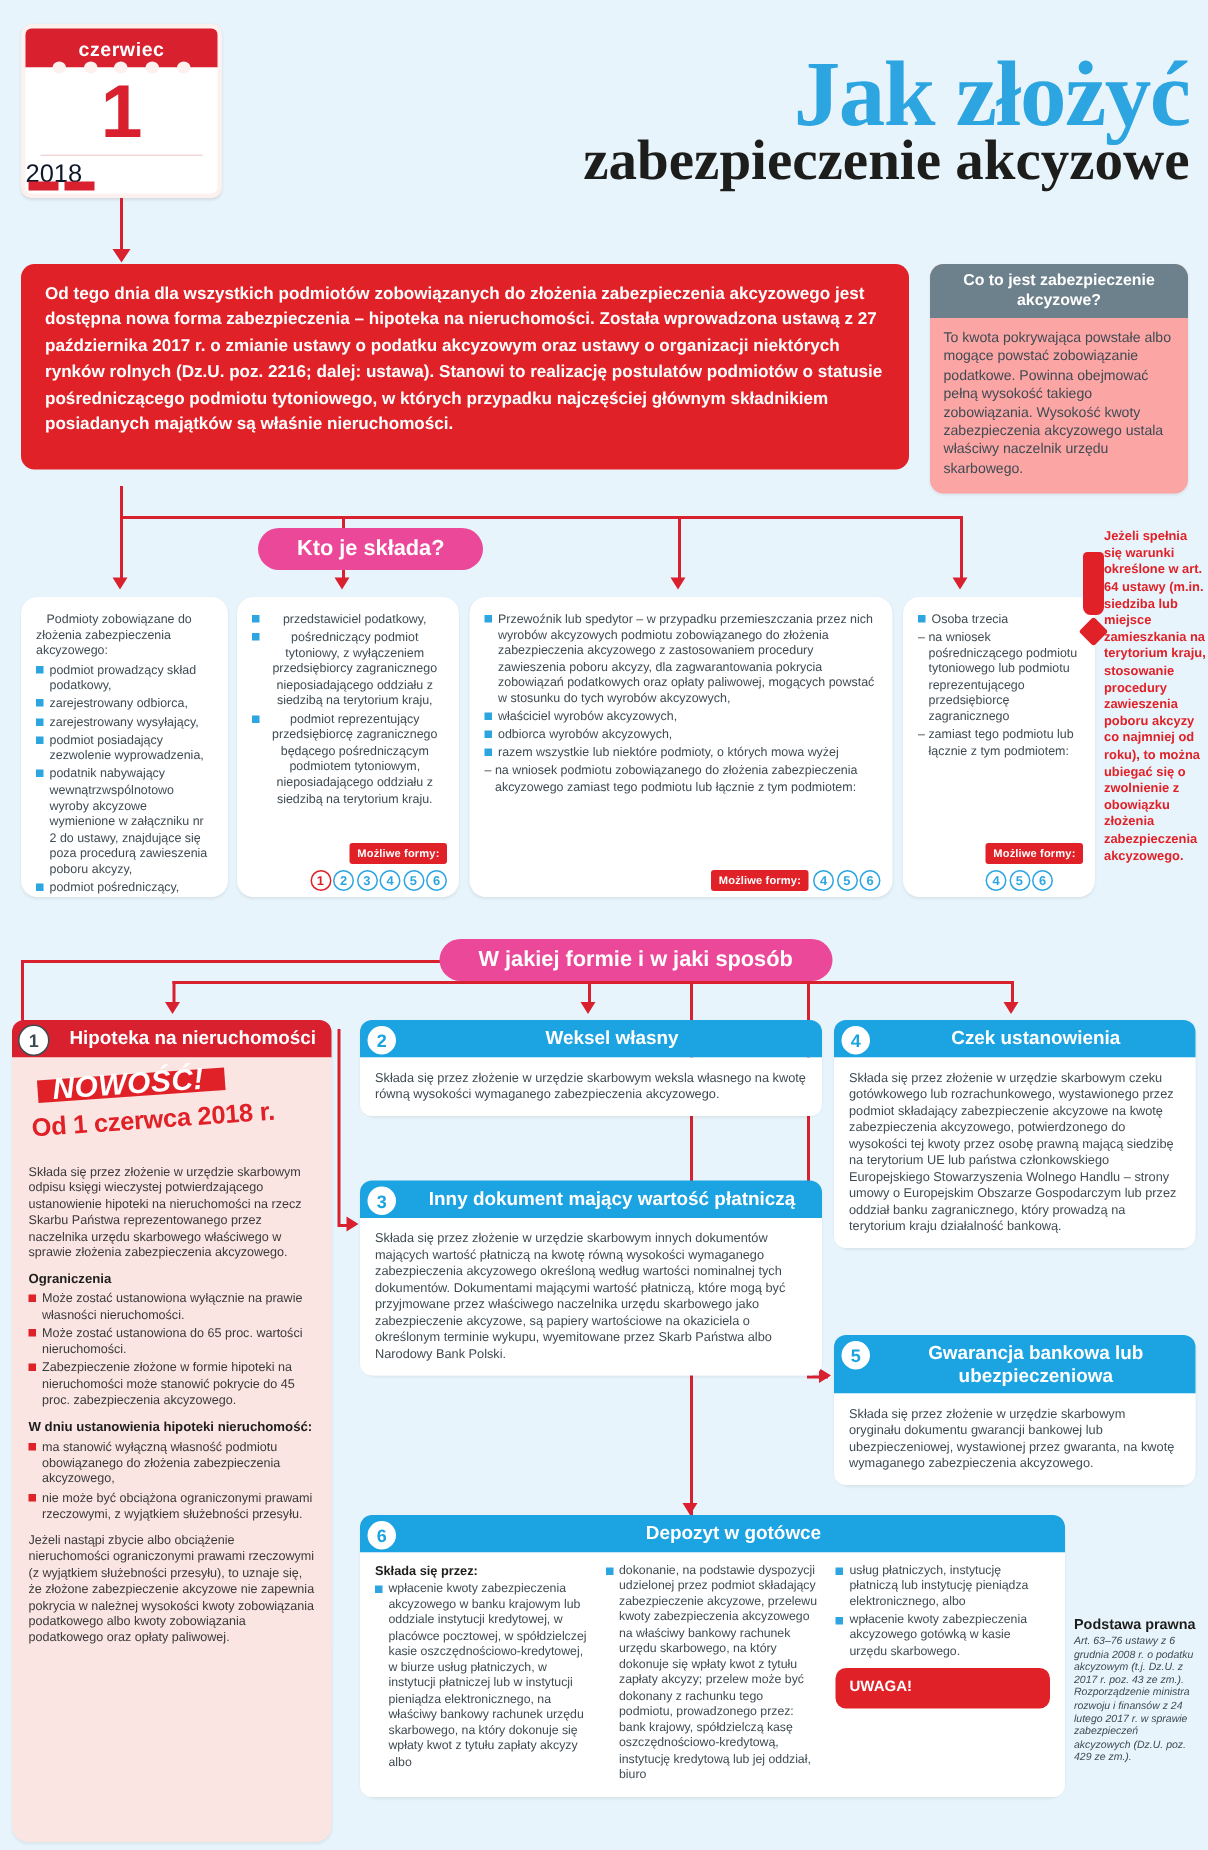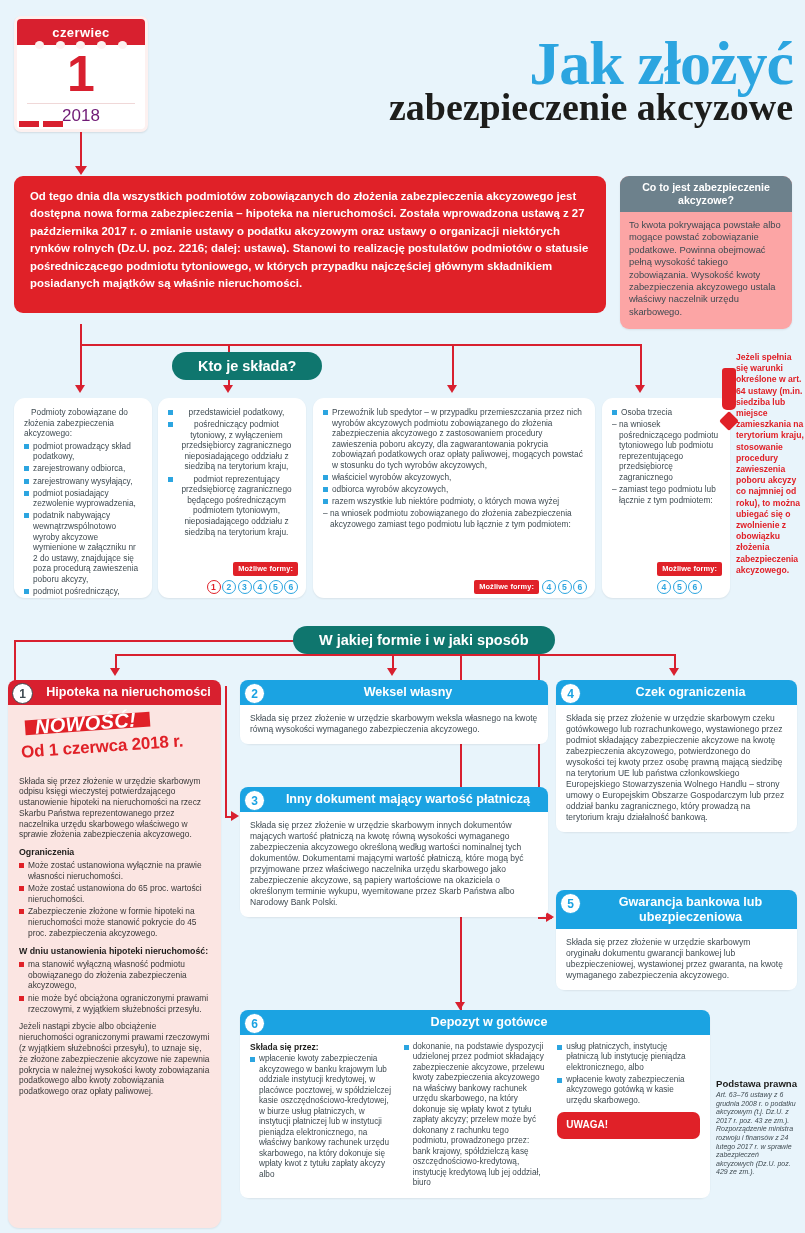--- a/index.html
+++ b/index.html
@@ -23,21 +23,21 @@
     color: #fff; font-size: 13px; font-weight: bold; letter-spacing: .4px;
     display: flex; align-items: center; justify-content: center;
   }
   .cal-body { background: #fff; height: 84px; position: relative; border-radius: 0 0 4px 4px; }
   .cal-rings { position: absolute; top: -4px; left: 0; width: 100%; height: 8px; display: flex;
      justify-content: space-around; padding: 0 12px; }
   .cal-ring { width: 9px; height: 8px; background: #fdf1f0; border-radius: 50%; }
   .cal-day { text-align: center; font-size: 50px; font-weight: bold; color: #d8202f;
      line-height: 58px; font-family: "Liberation Sans", sans-serif; }
   .cal-rule { height: 1px; background: #f0d8d8; margin: 0 10px; }
-  .cal-year { text-align: center; font-size: 17px; color: #701a75; line-height: 24px; }
+  .cal-year { font-size: 17px; color: #0f172a; line-height: 24px; }
   .cal-tabs { position: absolute; left: 2px; bottom: 2px; display: flex; gap: 4px; }
   .cal-tab { width: 20px; height: 6px; background: #d8202f; }
   .cal-stem { position: absolute; left: 80px; top: 132px; width: 2px; height: 38px; background: #d8202f; }
   .cal-arrow { position: absolute; left: 75px; top: 166px; width: 0; height: 0;
       border-left: 6px solid transparent; border-right: 6px solid transparent; border-top: 9px solid #d8202f; }
 
   .title-main {
     position: absolute; right: 12px; top: 12px; text-align: right;
     font-family: "Liberation Serif", serif; font-weight: bold;
     font-size: 62px; color: #2ca5e0; letter-spacing: -1px; line-height: 70px; margin-top: 16px;
@@ -60,21 +60,21 @@
     box-shadow: 0 1px 2px rgba(0,0,0,.08);
   }
   .def-head {
     background: #6d818c; color: #fff; font-size: 10.6px; font-weight: bold;
     text-align: center; padding: 5px 6px; line-height: 13px;
   }
   .def-body { padding: 7px 9px; font-size: 9.4px; color: #3f4b52; line-height: 12.4px; }
 
   
   .banner {
-    position: absolute; background: #0f766e; color: #fff; border-radius: 14px;
+    position: absolute; background: #ec4899; color: #fff; border-radius: 14px;
     font-size: 14.5px; font-weight: bold; text-align: center;
     padding: 5px 26px; line-height: 18px; white-space: nowrap;
   }
   #banner-kto { left: 172px; top: 352px; }
   #banner-forma { left: 293px; top: 626px; }
 
   
   .ln { position: absolute; background: #d8202f; }
   .h-ln { height: 1.6px; }
   .v-ln { width: 1.6px; }
@@ -339,21 +339,21 @@
   </div>
 
   <div class="card" id="card3">
     <div class="badge">3</div>
     <div class="card-head head-blue">Inny dokument mający wartość płatniczą</div>
     <div class="card-body">Składa się przez złożenie w urzędzie skarbowym innych dokumentów mających wartość płatniczą na kwotę równą wysokości wymaganego zabezpieczenia akcyzowego określoną według wartości nominalnej tych dokumentów. Dokumentami mającymi wartość płatniczą, które mogą być przyjmowane przez właściwego naczelnika urzędu skarbowego jako zabezpieczenie akcyzowe, są papiery wartościowe na okaziciela o określonym terminie wykupu, wyemitowane przez Skarb Państwa albo Narodowy Bank Polski.</div>
   </div>
 
   <div class="card" id="card4">
     <div class="badge">4</div>
-    <div class="card-head head-blue">Czek ograniczenia</div>
+    <div class="card-head head-blue">Czek ustanowienia</div>
     <div class="card-body">Składa się przez złożenie w urzędzie skarbowym czeku gotówkowego lub rozrachunkowego, wystawionego przez podmiot składający zabezpieczenie akcyzowe na kwotę zabezpieczenia akcyzowego, potwierdzonego do wysokości tej kwoty przez osobę prawną mającą siedzibę na terytorium UE lub państwa członkowskiego Europejskiego Stowarzyszenia Wolnego Handlu – strony umowy o Europejskim Obszarze Gospodarczym lub przez oddział banku zagranicznego, który prowadzą na terytorium kraju działalność bankową.</div>
   </div>
 
   <div class="card" id="card5">
     <div class="badge">5</div>
     <div class="card-head head-blue">Gwarancja bankowa lub ubezpieczeniowa</div>
     <div class="card-body">Składa się przez złożenie w urzędzie skarbowym oryginału dokumentu gwarancji bankowej lub ubezpieczeniowej, wystawionej przez gwaranta, na kwotę wymaganego zabezpieczenia akcyzowego.</div>
   </div>
 
   <div class="card" id="card6">

